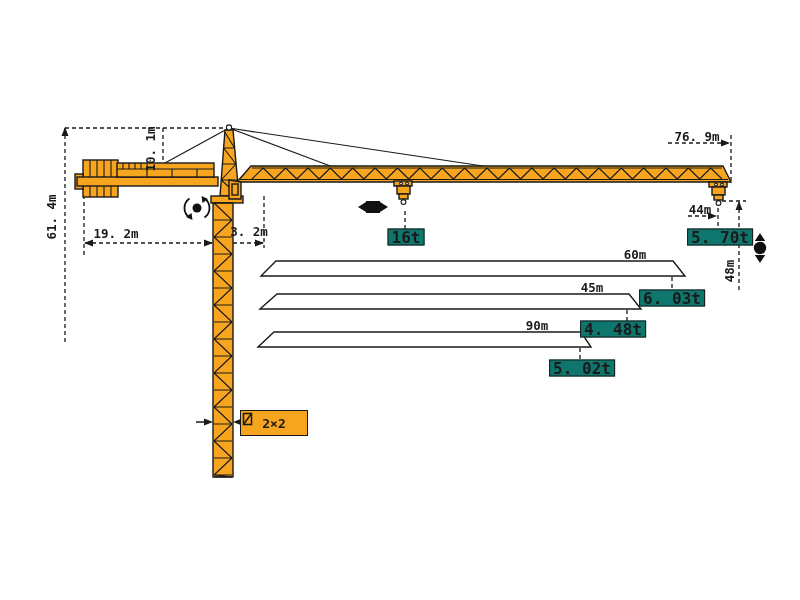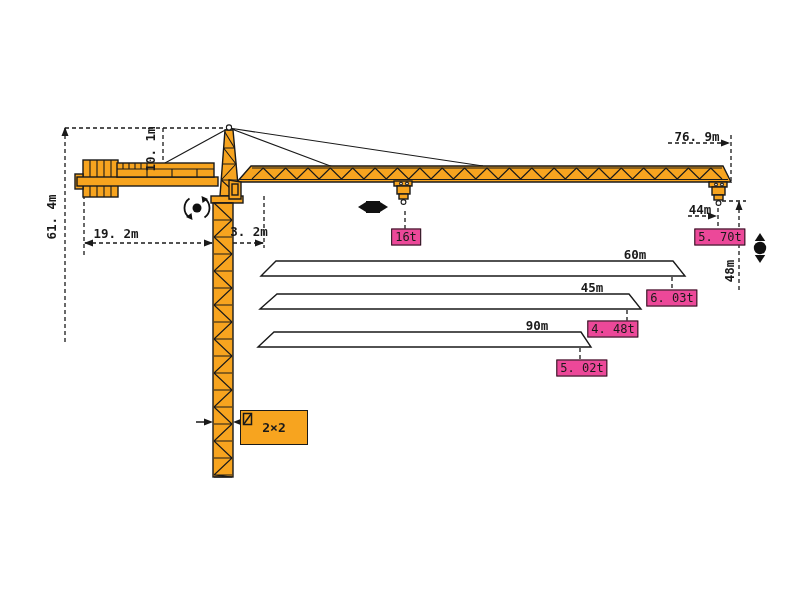--- a/index.html
+++ b/index.html
@@ -13,24 +13,24 @@
   .orange rect,.orange polygon{fill:var(--crane);stroke:var(--ink);stroke-width:1.4;}
   .detail{fill:none;stroke:var(--ink);stroke-width:1.1;}
   .lightfill{fill:#fff;stroke:var(--ink);stroke-width:1.1;}
   .trap polygon{fill:#fff;stroke:var(--ink);stroke-width:1.4;}
   .sym{fill:#111;}
   .sym-arc{fill:none;stroke:#111;stroke-width:1.8;}
   .arrow{fill:var(--ink);}
   .lbl{position:absolute;font-size:12.5px;font-weight:bold;white-space:nowrap;
        transform:translate(-50%,-50%);}
   .lbl.rot{transform:translate(-50%,-50%) rotate(-90deg);}
-  .vbox{position:absolute;transform:translate(-50%,-50%);font-size:12px;font-weight:normal;
-        background:#ec4899;border:1.5px solid var(--ink);padding:0 3px;line-height:15px;
+  .vbox{position:absolute;transform:translate(-50%,-50%);font-size:16px;font-weight:bold;
+        background:#0f766e;border:1.5px solid var(--ink);padding:0 3px;line-height:15px;
         white-space:nowrap;}
-  .obox{position:absolute;left:240px;top:410px;width:68px;height:35px;background:var(--crane);
+  .obox{position:absolute;left:240px;top:410px;width:68px;height:26px;background:var(--crane);
         border:1.6px solid var(--ink);display:flex;align-items:center;justify-content:center;
         gap:5px;font-size:13px;font-weight:bold;box-sizing:border-box;}
 </style>
 </head>
 <body>
 
 <div id="stage">
 
   <svg width="800" height="600" viewBox="0 0 800 600">
 

